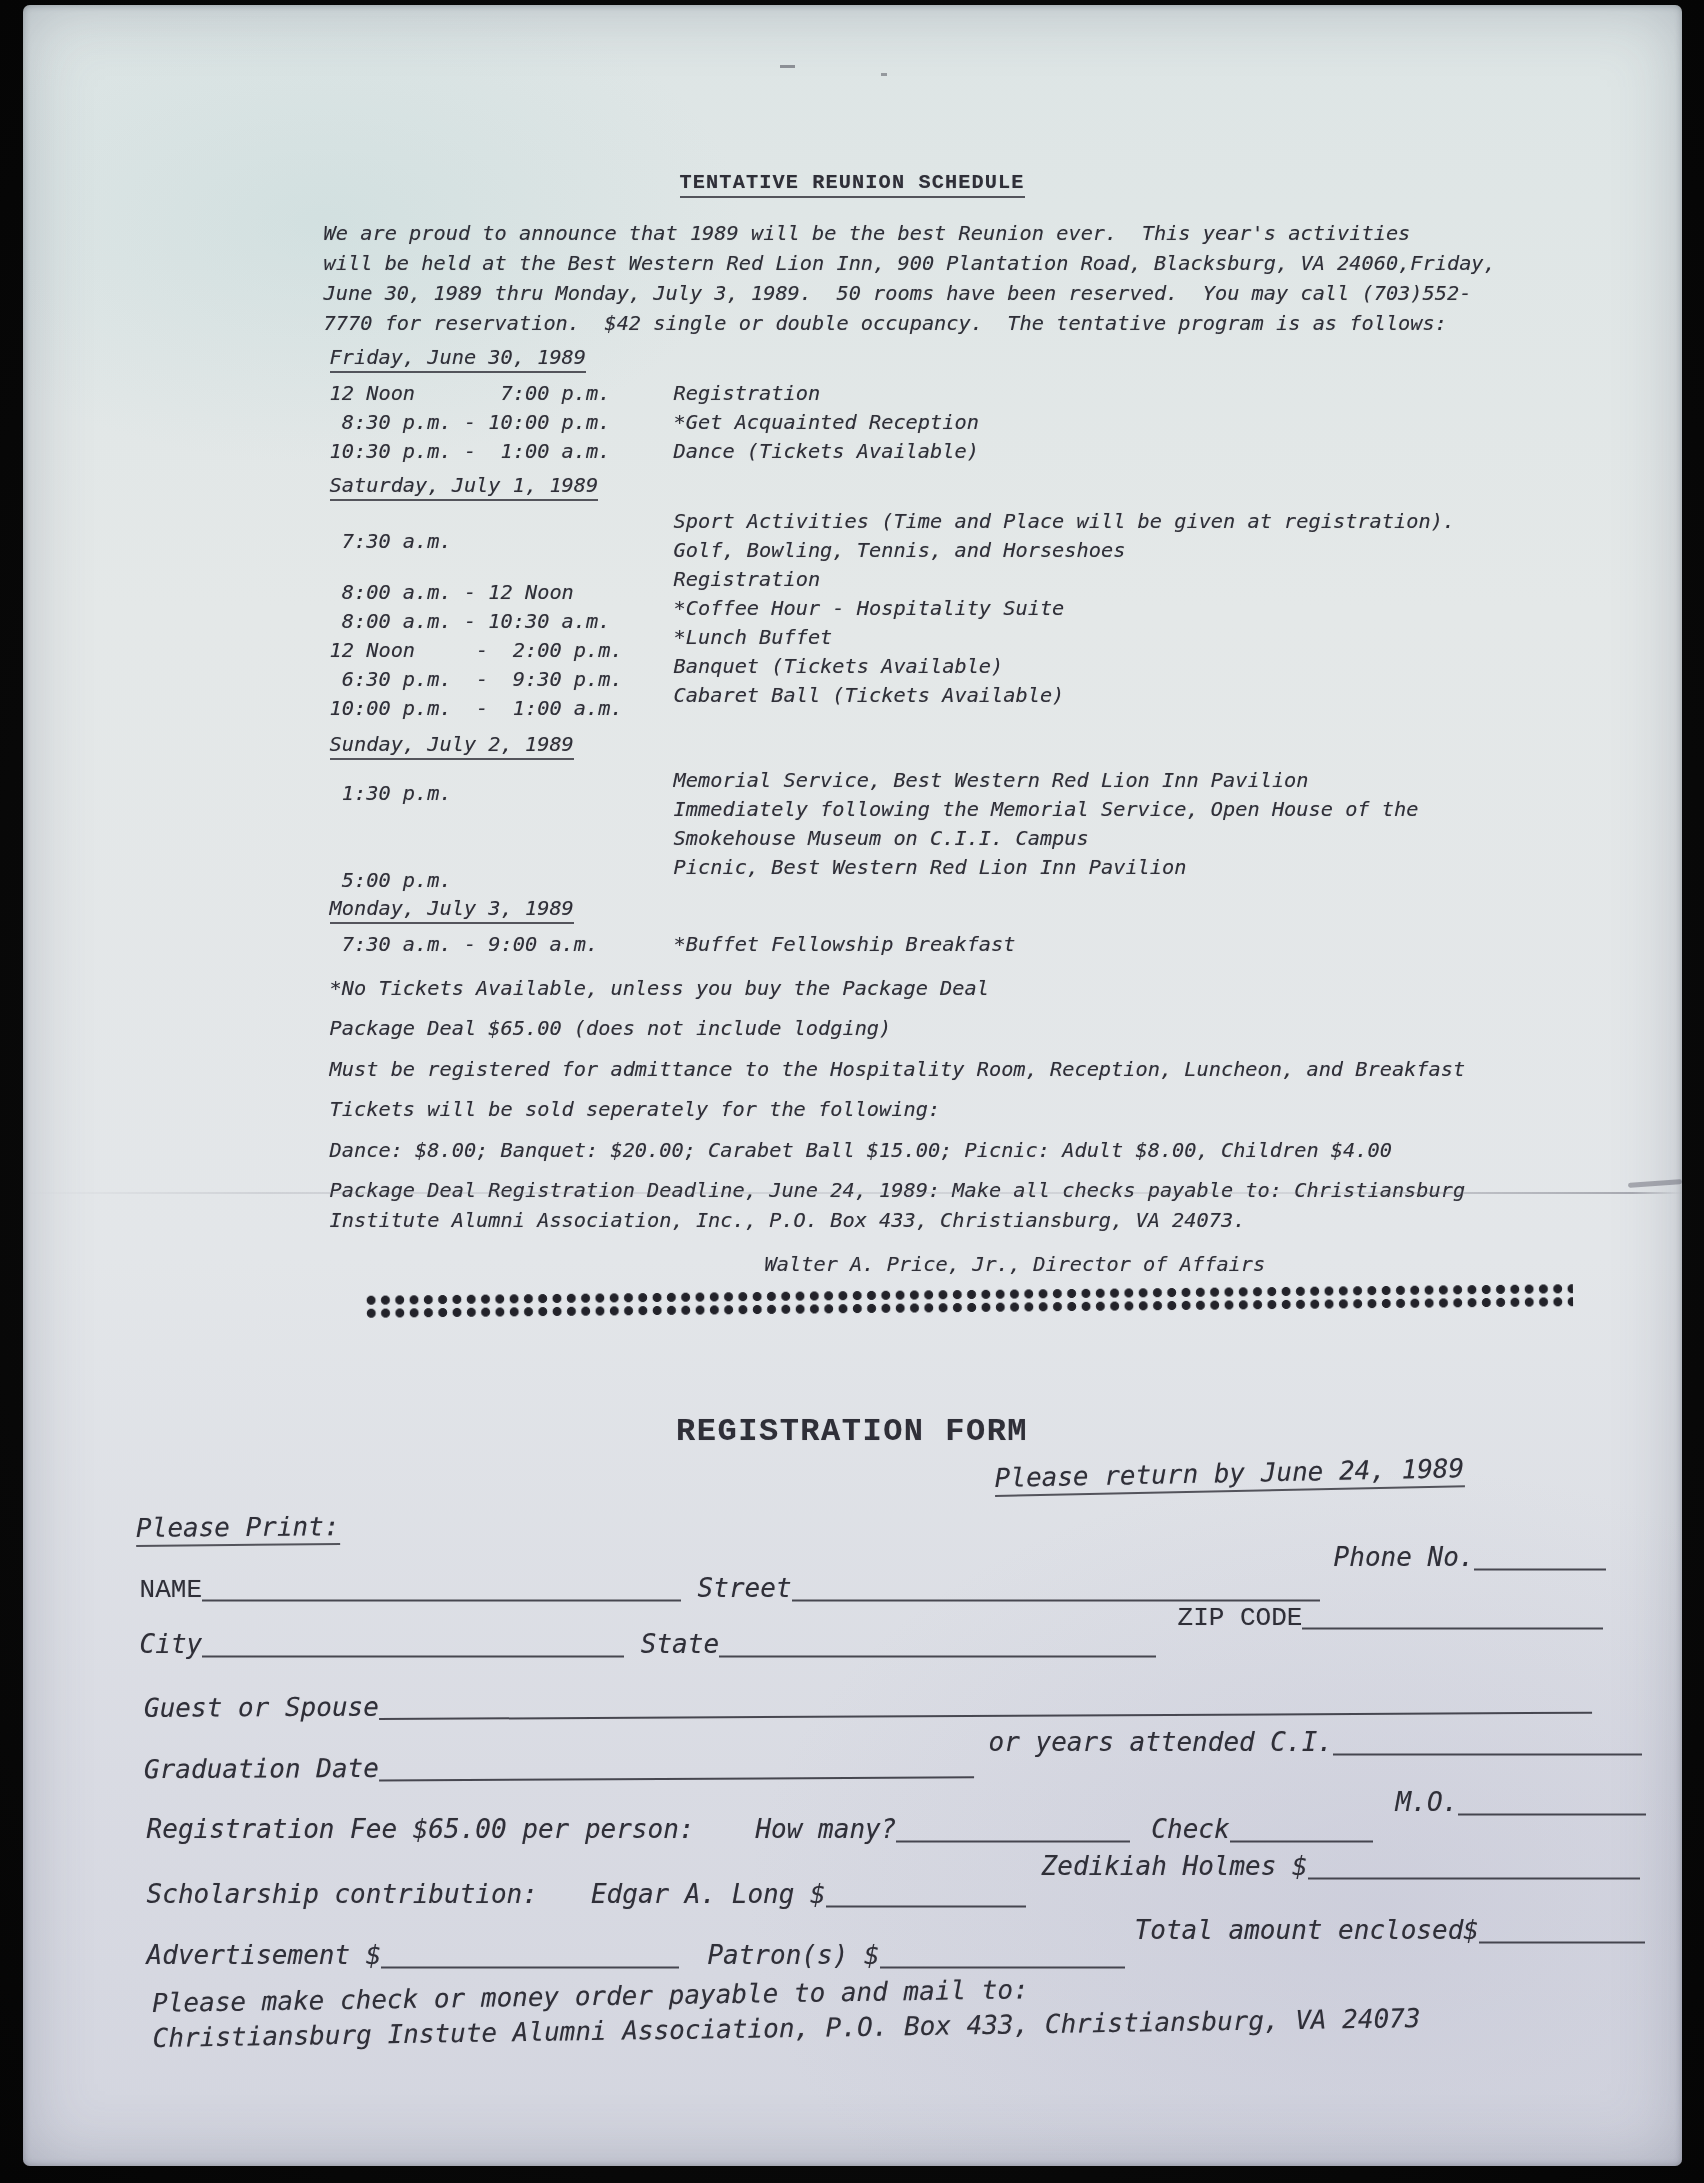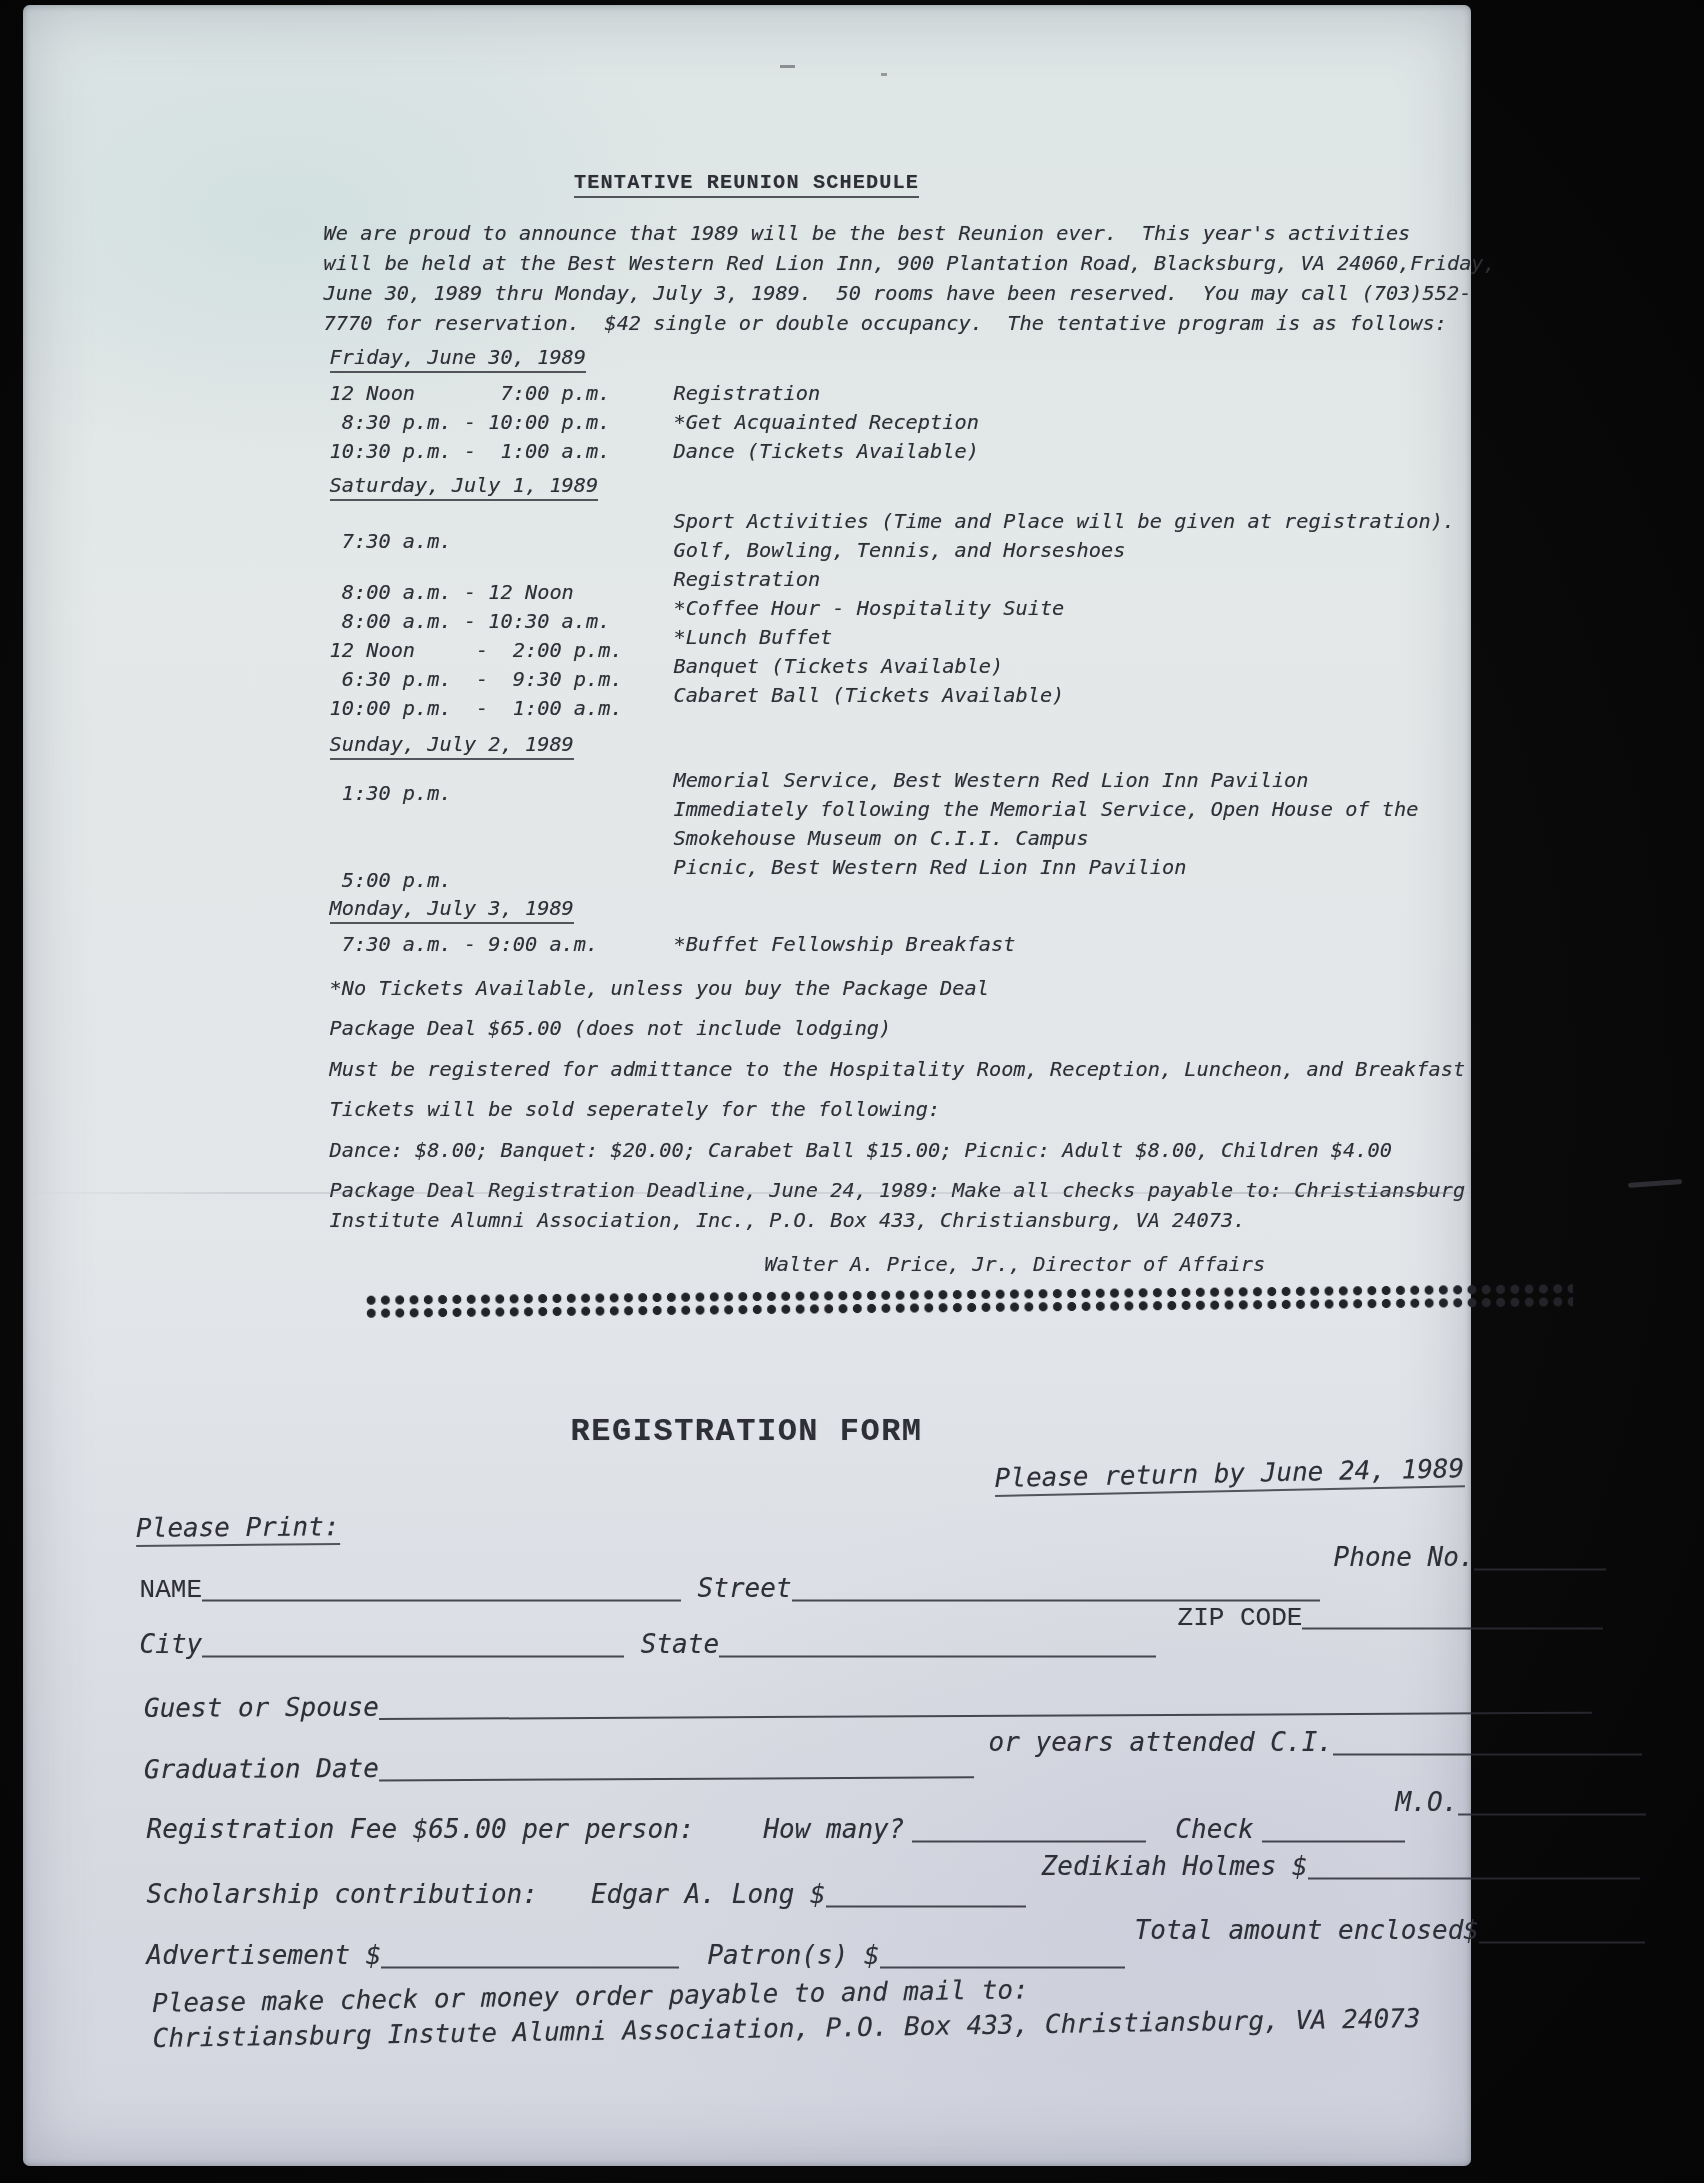--- a/index.html
+++ b/index.html
@@ -5,21 +5,21 @@
   html,body{margin:0;padding:0;}
   body{
     width:1705px;height:2183px;
     background:#0a0a0a;
     position:relative;
     overflow:hidden;
     font-family:"DejaVu Sans Mono",monospace;
   }
   .page{position:absolute;inset:0;background:radial-gradient(ellipse at 50% 50%, #101010 0%, #050505 100%);}
   .paper{
-    position:absolute;left:22.6px;top:4.5px;width:1448px;height:2161px;
+    position:absolute;left:22.6px;top:4.5px;width:1659px;height:2161px;
     border-radius:6.8px;
     background:
       radial-gradient(ellipse 678px 392px at 18% 10%, rgba(188,214,214,.38), transparent 62%),
       radial-gradient(ellipse 980px 678px at 82% 88%, rgba(184,184,206,.32), transparent 65%),
       linear-gradient(180deg,#dde5e5 0%,#e4e8e8 28%,#e3e6e9 58%,#d9dbe3 82%,#d3d5df 100%);
     box-shadow: inset 0 0 68px rgba(70,76,96,.28), inset 0 0 7.5px rgba(40,42,52,.35);
     color:#2f2f38;
     font-style:italic;
     text-shadow:0 0 0.8px rgba(47,47,56,.35);
   }
@@ -201,21 +201,21 @@
     <div class="frag" style="top:1747px;left:121px;transform:rotate(-0.3deg);">
       <span>Graduation Date</span>
       <span class="blank" style="width:595px;"></span>
     </div>
 
     <div class="frag" style="top:1782px;left:1373px;justify-content:space-between;">
       <span>M.O.</span>
       <span class="blank" style="width:188px;"></span>
     </div>
 
-    <div class="frag" style="top:1809px;left:124px;gap:8px;">
+    <div class="frag" style="top:1809px;left:124px;">
       <span>Registration Fee $65.00 per person:</span>
       <span style="margin-left:61px;">How many?</span>
       <span class="blank" style="width:234px;"></span>
       <span style="margin-left:21px;">Check</span>
       <span class="blank" style="width:143px;"></span>
     </div>
 
     <div class="frag" style="top:1846px;left:1019px;">
       <span>Zedikiah Holmes $</span>
       <span class="blank" style="width:332px;"></span>

